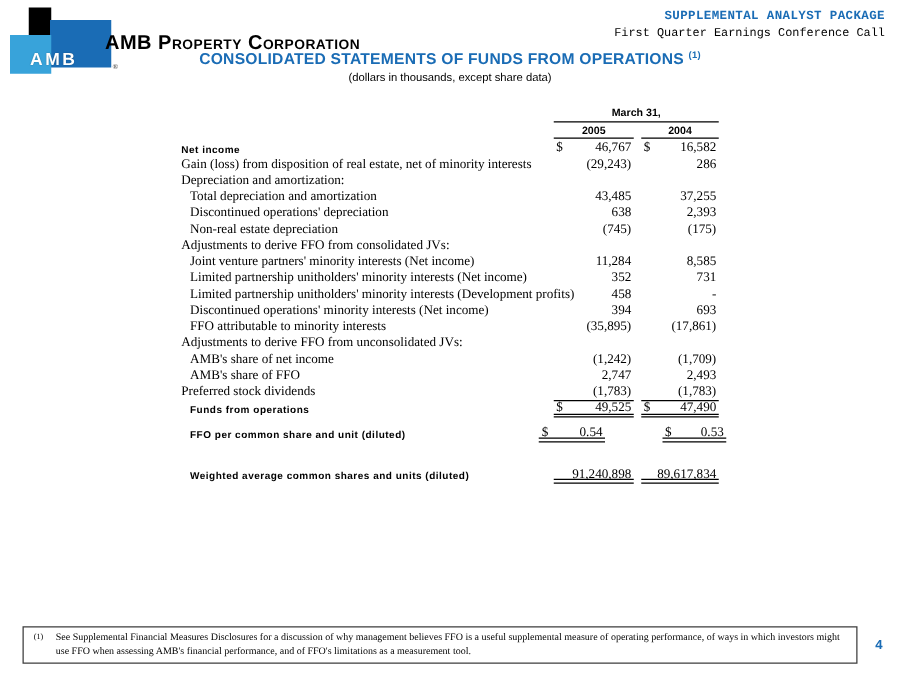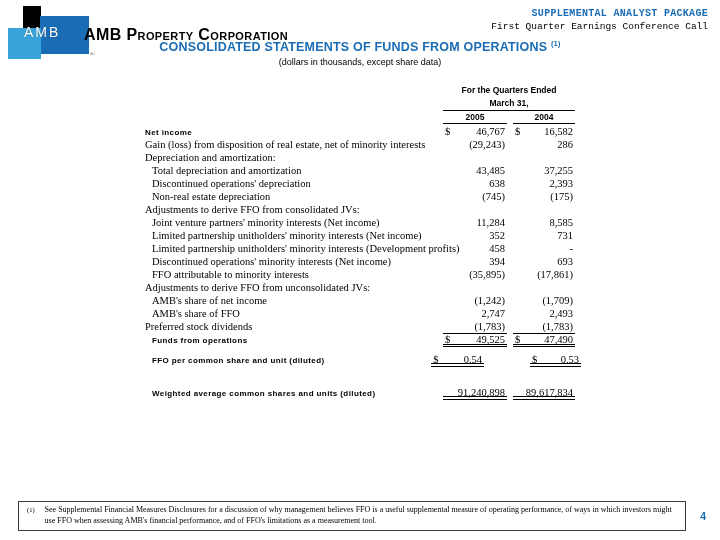--- a/index.html
+++ b/index.html
@@ -5,22 +5,22 @@
   :root { --accent:#1a6cb5; --logo-blue:#1a6cb5; --logo-cyan:#38a3da; }
   * { margin:0; padding:0; box-sizing:border-box; }
   body { background:#888; font-family:"Liberation Serif", serif; }
   .page { position:relative; width:720px; height:540px; background:#fff; color:#000; overflow:hidden; margin:0 auto; }
 
   
   .logo { position:absolute; left:5px; top:3px; width:92px; height:58px; }
   .sq-black { position:absolute; left:18px; top:3px; width:18px; height:23px; background:#000; }
   .sq-blue  { position:absolute; left:35px; top:13px; width:49px; height:38px; background:var(--logo-blue); }
   .sq-cyan  { position:absolute; left:3px; top:25px; width:33px; height:31px; background:var(--logo-cyan); }
-  .logo-text { position:absolute; left:19px; top:21px; z-index:5; color:#fff;
-    font-family:"Liberation Sans", sans-serif; font-weight:normal; font-size:14px; letter-spacing:2px;
+  .logo-text { position:absolute; left:19px; top:36px; z-index:5; color:#fff;
+    font-family:"Liberation Sans", sans-serif; font-weight:bold; font-size:14px; letter-spacing:2px;
     text-shadow:0 0 1px rgba(0,0,0,.4); }
   .logo-reg { position:absolute; left:85px; top:48px; font-size:6px; color:#444; }
 
   .company-name { position:absolute; left:84px; top:26px; font-family:"Liberation Sans", sans-serif;
     font-weight:bold; font-size:16px; font-variant:small-caps; letter-spacing:0.4px; }
 
   .header-right { position:absolute; top:8px; right:12px; text-align:right; font-family:Liberation Mono, monospace; }
   .package-title { color:var(--accent); font-weight:bold; font-size:10px; letter-spacing:0.3px; }
   .package-subtitle { font-size:9.5px; margin-top:2px; color:#000; }
 
@@ -84,21 +84,20 @@
     <div class="package-subtitle">First Quarter Earnings Conference Call</div>
   </div>
 
   <div class="title-block">
     <div class="main-title"><span>CONSOLIDATED STATEMENTS OF FUNDS FROM OPERATIONS</span> <sup>(1)</sup></div>
     <div class="subtitle">(dollars in thousands, except share data)</div>
   </div>
 
   <div class="fin-table">
     <div class="thead">
-      <div class="period">For the Quarters Ended</div>
       <div class="period-date">March 31,</div>
       <div class="col-heads">
         <div class="col-head">2005</div>
         <div class="col-head c2">2004</div>
       </div>
     </div>
     <div class="rows" id="rows">
         <div class="t-row sans-row">
     <div class="row-label">Net income</div>
     <div class="val-cell c1">

